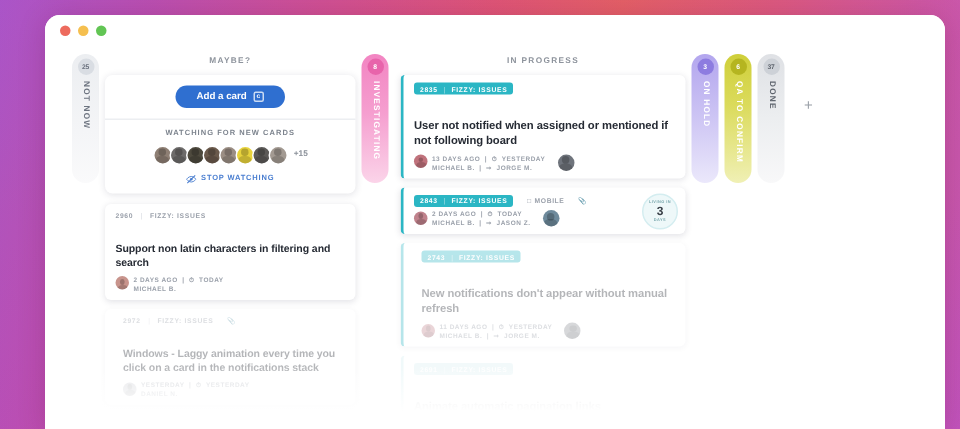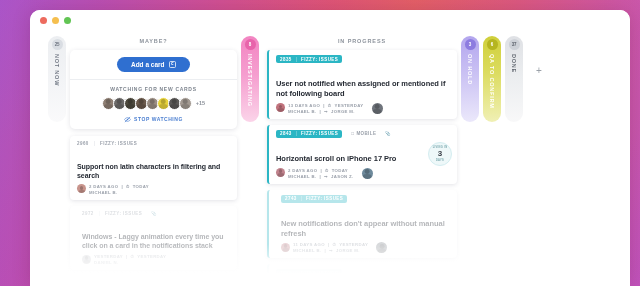--- a/index.html
+++ b/index.html
@@ -530,21 +530,20 @@
               <span class="card-id">2843</span>
               <span class="card-sep">|</span>
               <span class="card-project">FIZZY: ISSUES</span>
             </span>
             <span class="tag-chip">
               <span>□</span>
               <span>MOBILE</span>
             </span>
             <span class="tag-chip">📎</span>
           </div>
-          <div class="card-title big">Horizontal scroll on iPhone 17 Pro</div>
           <div class="card-footer">
             <span class="footer-av" style="background:#c0828c"></span>
             <span class="footer-lines">
               <span class="footer-line">
                 <span class="fmeta">2 DAYS AGO</span>
                 <span class="fmeta vline">|</span>
                 <span class="fmeta">⏱</span>
                 <span class="fmeta">TODAY</span>
               </span>
               <span class="footer-line">

